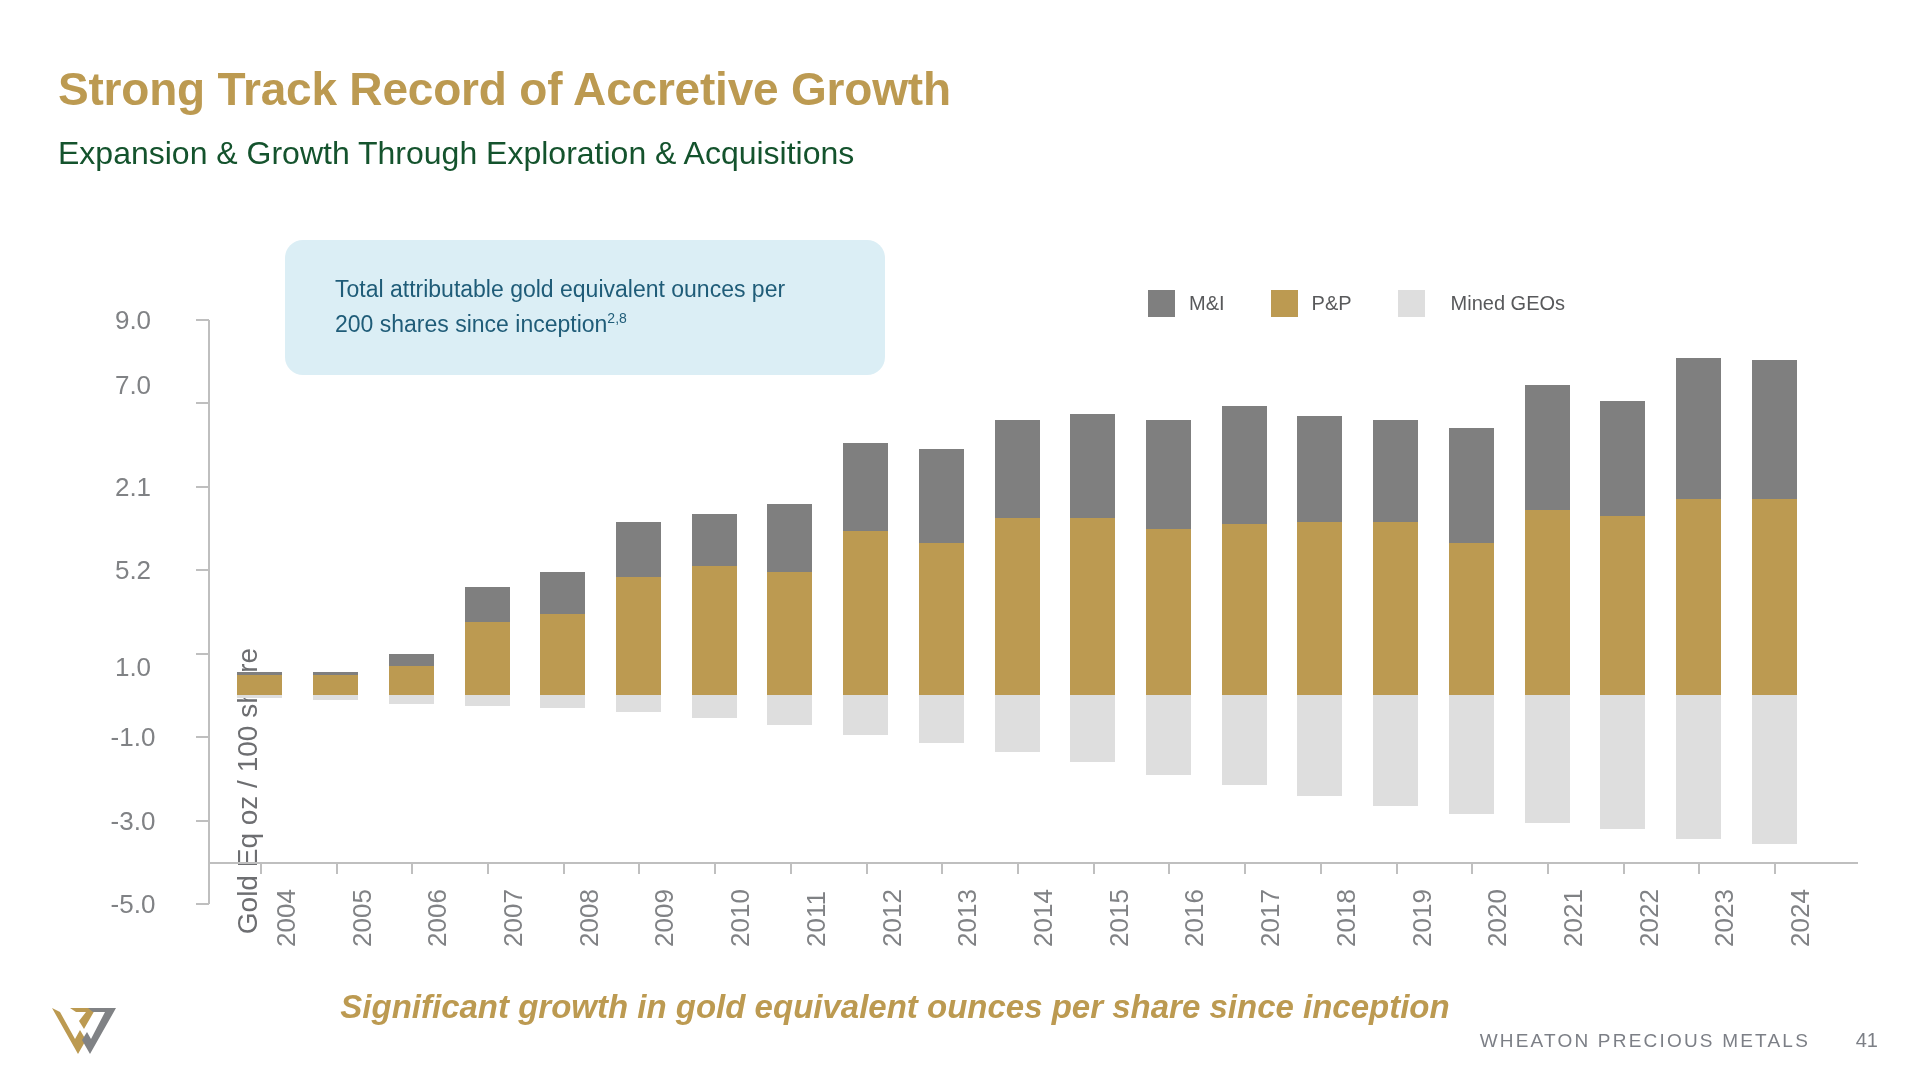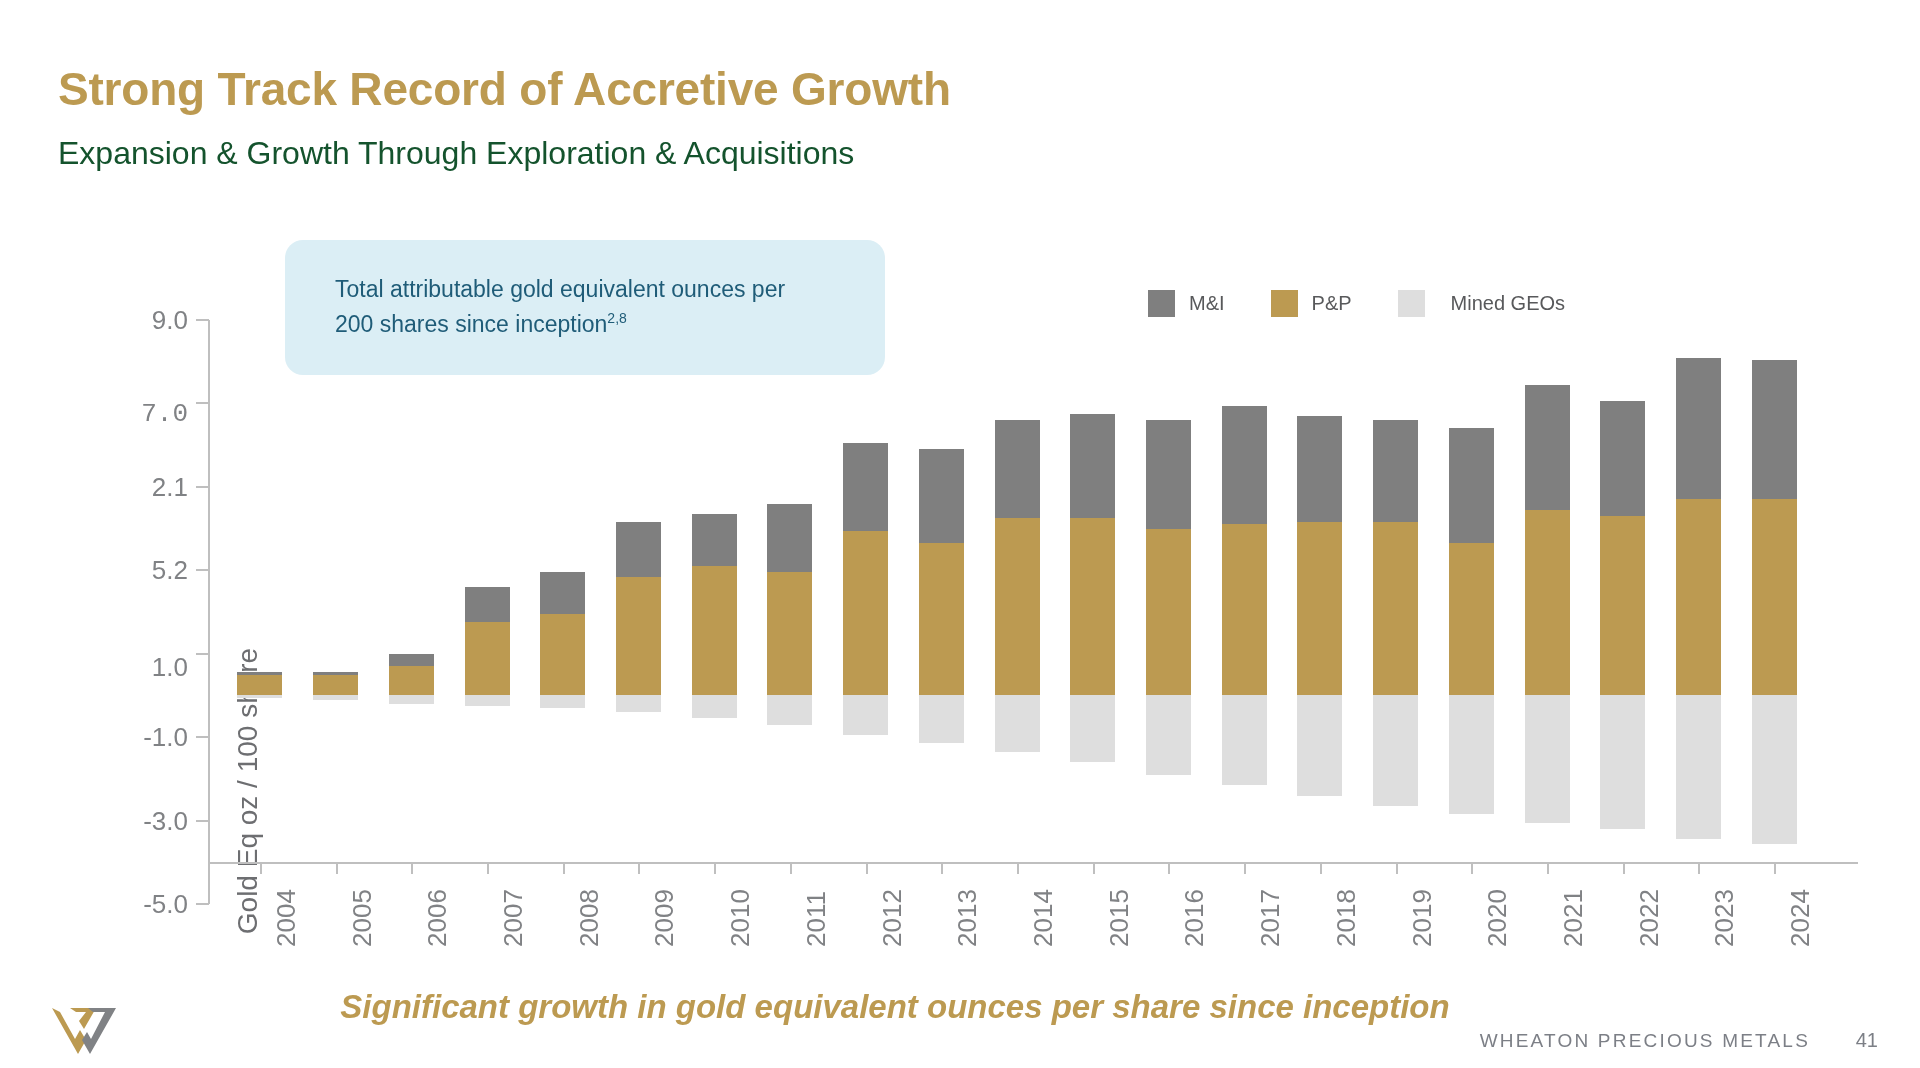--- a/index.html
+++ b/index.html
@@ -52,21 +52,21 @@
     position:absolute;left:208px;top:320px;
     width:2px;height:584px;background:#BFBFBF;
   }
   #zero-line{
     position:absolute;left:208px;
     width:1650px;height:2px;background:#BFBFBF;
   }
   .ytick-label{
     position:absolute;
     font-size:26px;color:#808285;
-    text-align:right;width:110px;
+    text-align:center;width:110px;
     transform:translateY(-50%);
   }
   .ytick-mark{
     position:absolute;left:196px;
     width:13px;height:2px;background:#BFBFBF;
     transform:translateY(-50%);
   }
   #ylabel{
     position:absolute;left:-170px;top:455px;
     width:420px;text-align:center;
@@ -250,21 +250,21 @@
 <svg id="logo" viewBox="0 0 72 58">
   <path d="M4 6 L30 52 L38 38 L32 28 L27 37 L12 10 Z" fill="#BC9A51"></path>
   <path d="M22 6 L48 6 L36 27 L31 19 L38 10 L28 10 Z" fill="#BC9A51"></path>
   <path d="M40 6 L68 6 L42 52 L34 38 L39 30 L43 37 L57 10 L45 10 Z" fill="#808285"></path>
 </svg>
 <div id="footer-brand">WHEATON  PRECIOUS  METALS</div>
 <div id="page-number">41</div>
 
 <div class="ytick-label" style="left: 78px; top: 320px;">9.0</div>
 <div class="ytick-mark" style="top: 320px;"></div>
-<div class="ytick-label" style="left: 78px; top: 414px; font-family: Liberation Mono, monospace;">7.0</div>
+<div class="ytick-label" style="left: 78px; top: 385px;">7.0</div>
 <div class="ytick-mark" style="top: 403.429px;"></div>
 <div class="ytick-label" style="left: 78px; top: 486.857px;">2.1</div>
 <div class="ytick-mark" style="top: 486.857px;"></div>
 <div class="ytick-label" style="left: 78px; top: 570.286px;">5.2</div>
 <div class="ytick-mark" style="top: 570.286px;"></div>
 <div class="ytick-label" style="left: 78px; top: 667px;">1.0</div>
 <div class="ytick-mark" style="top: 653.714px;"></div>
 <div class="ytick-label" style="left: 78px; top: 737.143px;">-1.0</div>
 <div class="ytick-mark" style="top: 737.143px;"></div>
 <div class="ytick-label" style="left: 78px; top: 820.571px;">-3.0</div>

